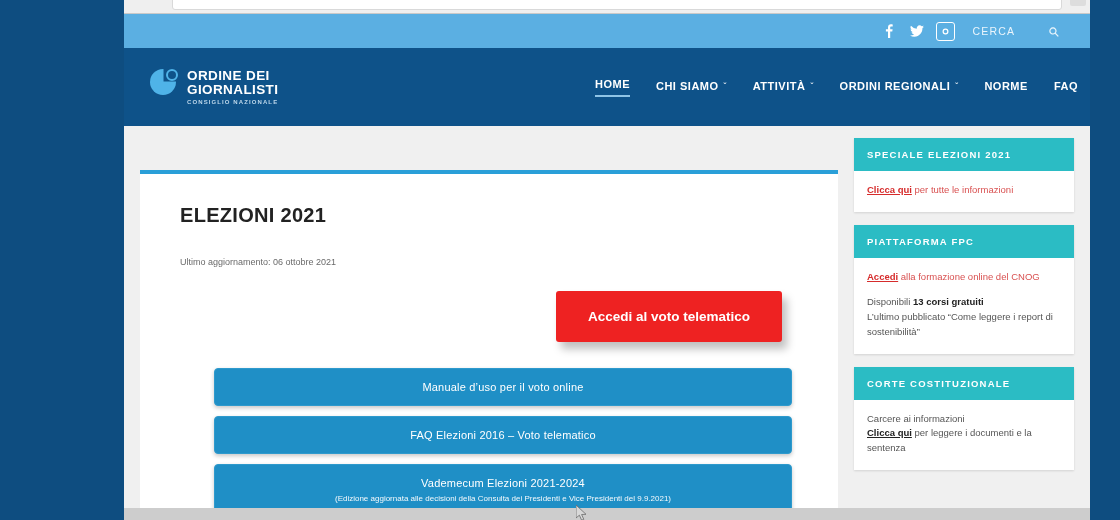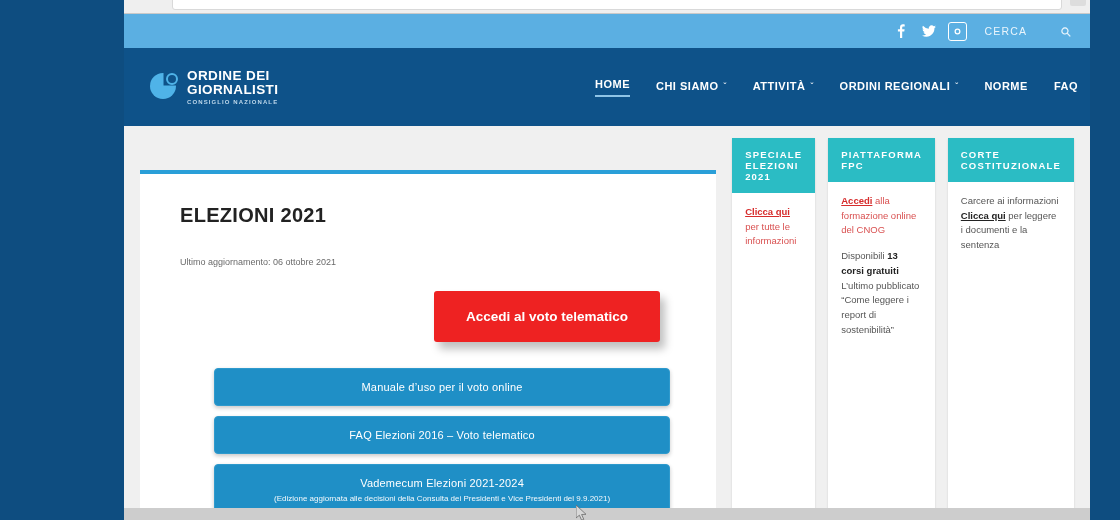--- a/index.html
+++ b/index.html
@@ -50,21 +50,21 @@
     overflow: hidden;
   }
 
   
   #topbar {
     height: 34px;
     background: #5bafe2;
     display: flex;
     align-items: center;
     justify-content: flex-end;
-    padding-right: 18px;
+    padding-right: 30px;
   }
   .social {
     width: 19px; height: 19px;
     margin-left: 9px;
     display: flex;
     align-items: center;
     justify-content: center;
     color: #ffffff;
     font-size: 12px;
     font-weight: bold;
@@ -95,21 +95,21 @@
   #navbar {
     height: 78px;
     background: #0e5289;
     display: flex;
     align-items: center;
     padding: 0 12px 0 26px;
   }
 
   #logo {
     display: flex;
-    align-items: center;
+    align-items: flex-start;
     gap: 9px;
   }
   #logo .mark {
     position: relative;
     width: 28px; height: 28px;
     flex: 0 0 28px;
   }
   #logo .mark .pie {
     position: absolute;
     left: 0; top: 0;
@@ -237,21 +237,21 @@
   .blue-btn .bb-sub {
     font-size: 8px;
     margin-top: 5px;
     opacity: .95;
   }
 
   
   #sidebar {
     flex: 0 0 220px;
     display: flex;
-    flex-direction: row;
+    flex-direction: column;
     gap: 13px;
   }
   .widget {
     background: #ffffff;
     box-shadow: 0 1px 2px rgba(0,0,0,.12);
   }
   .widget-head {
     background: #2bbcc4;
     color: #ffffff;
     font-size: 9.5px;

